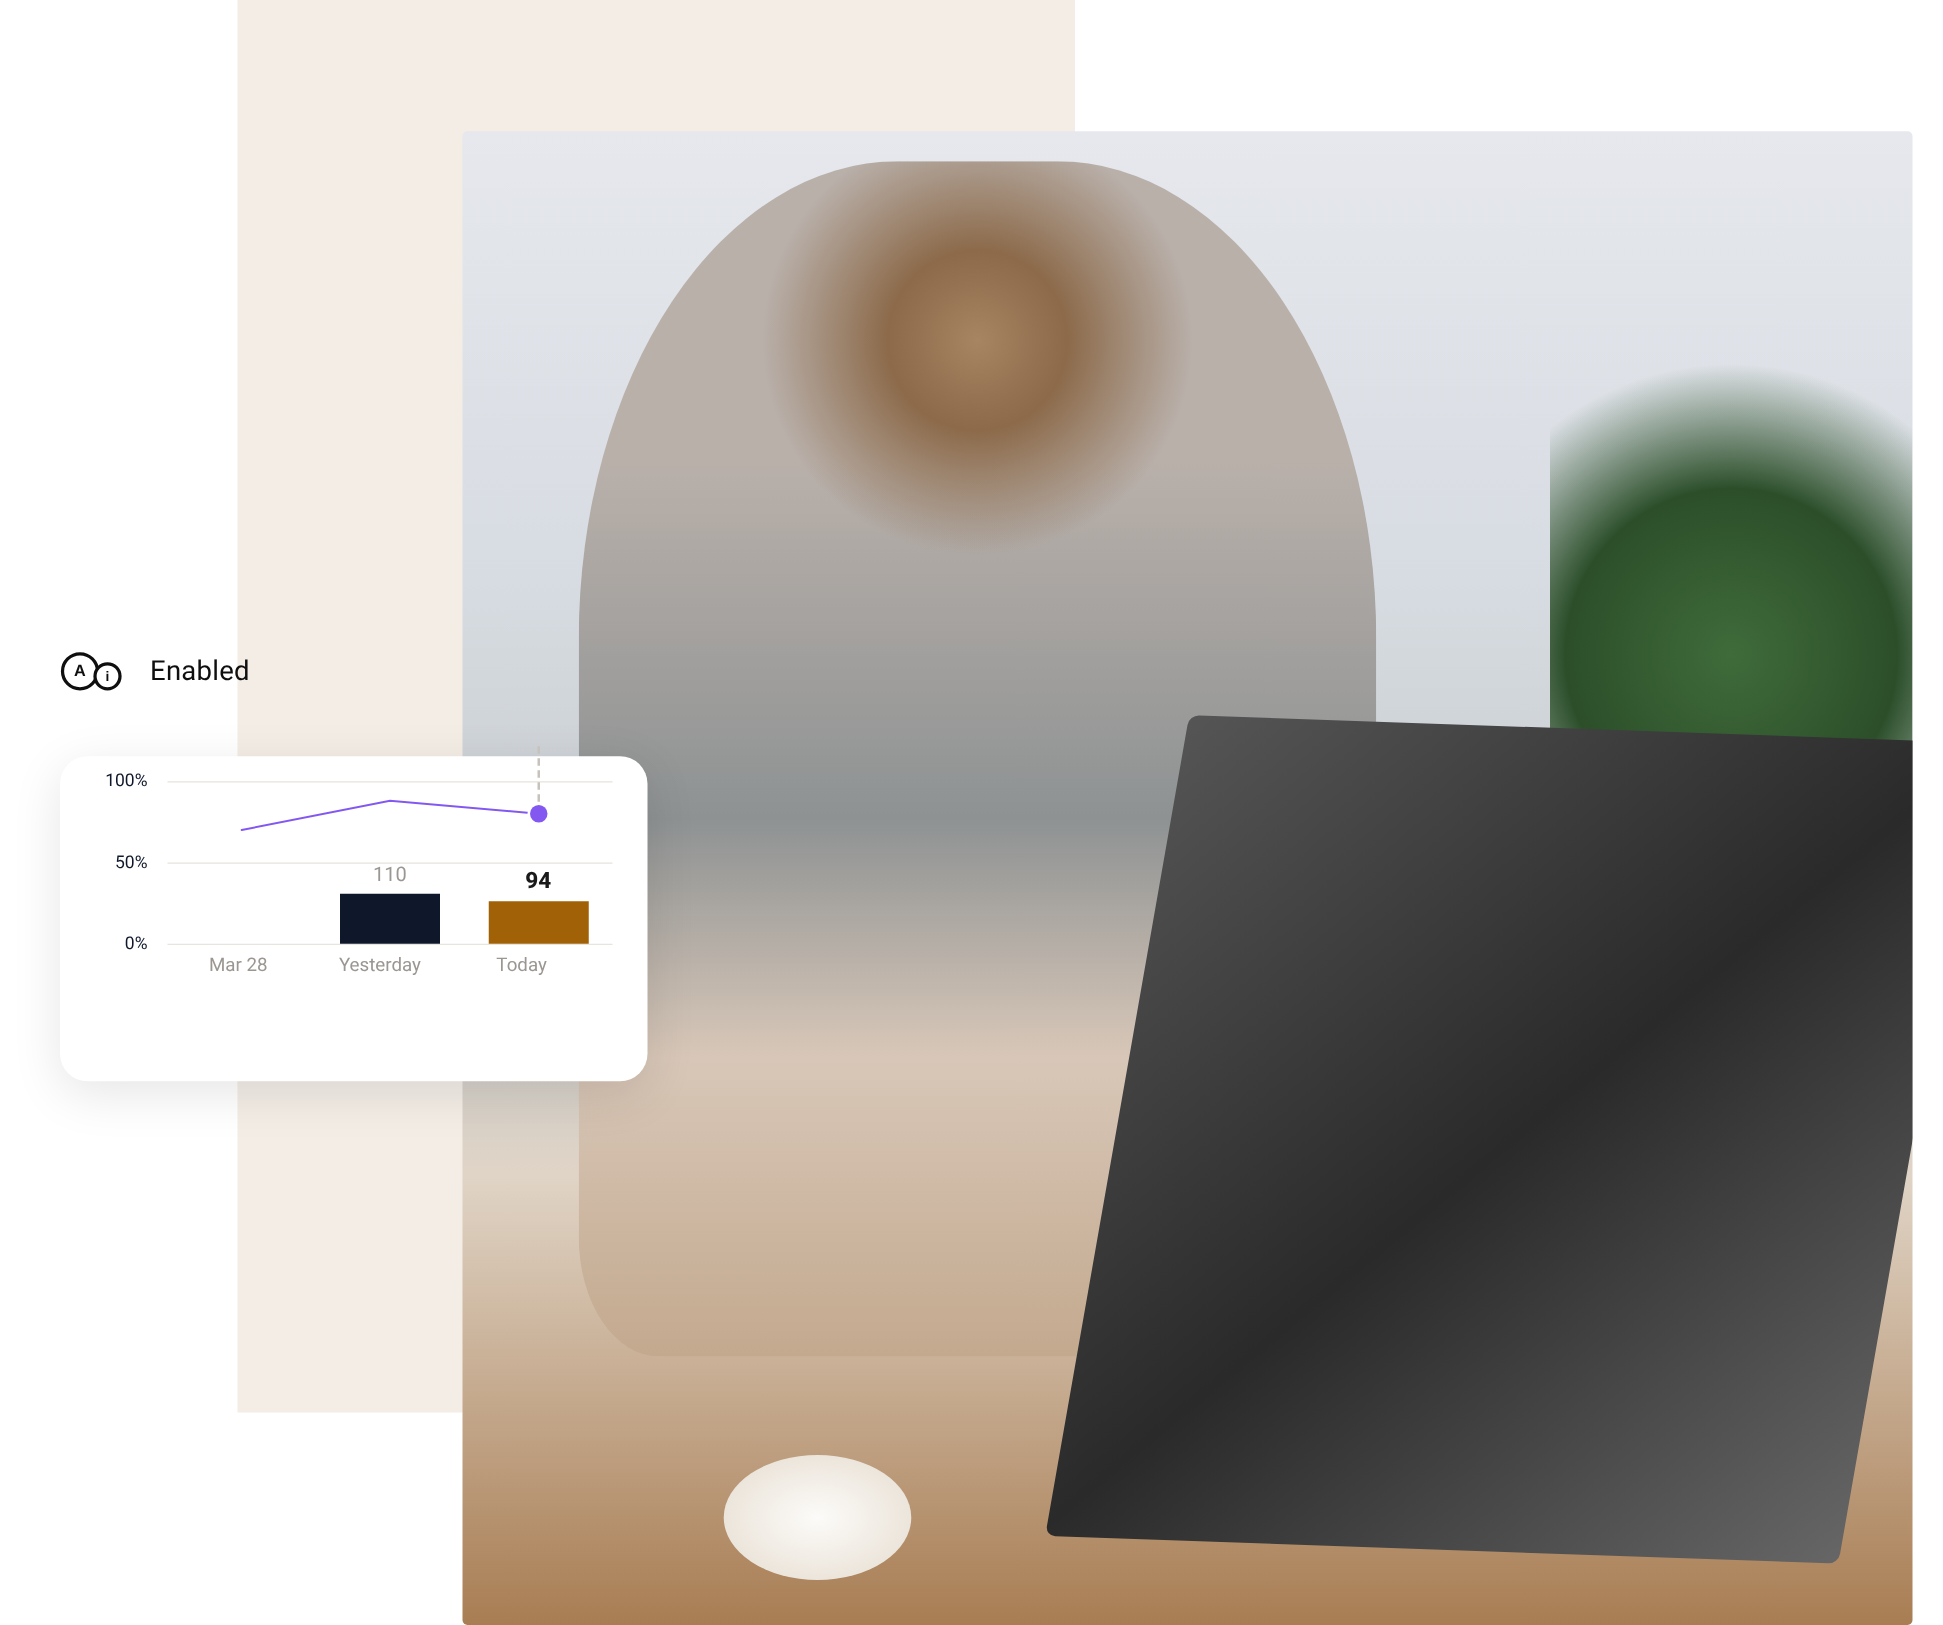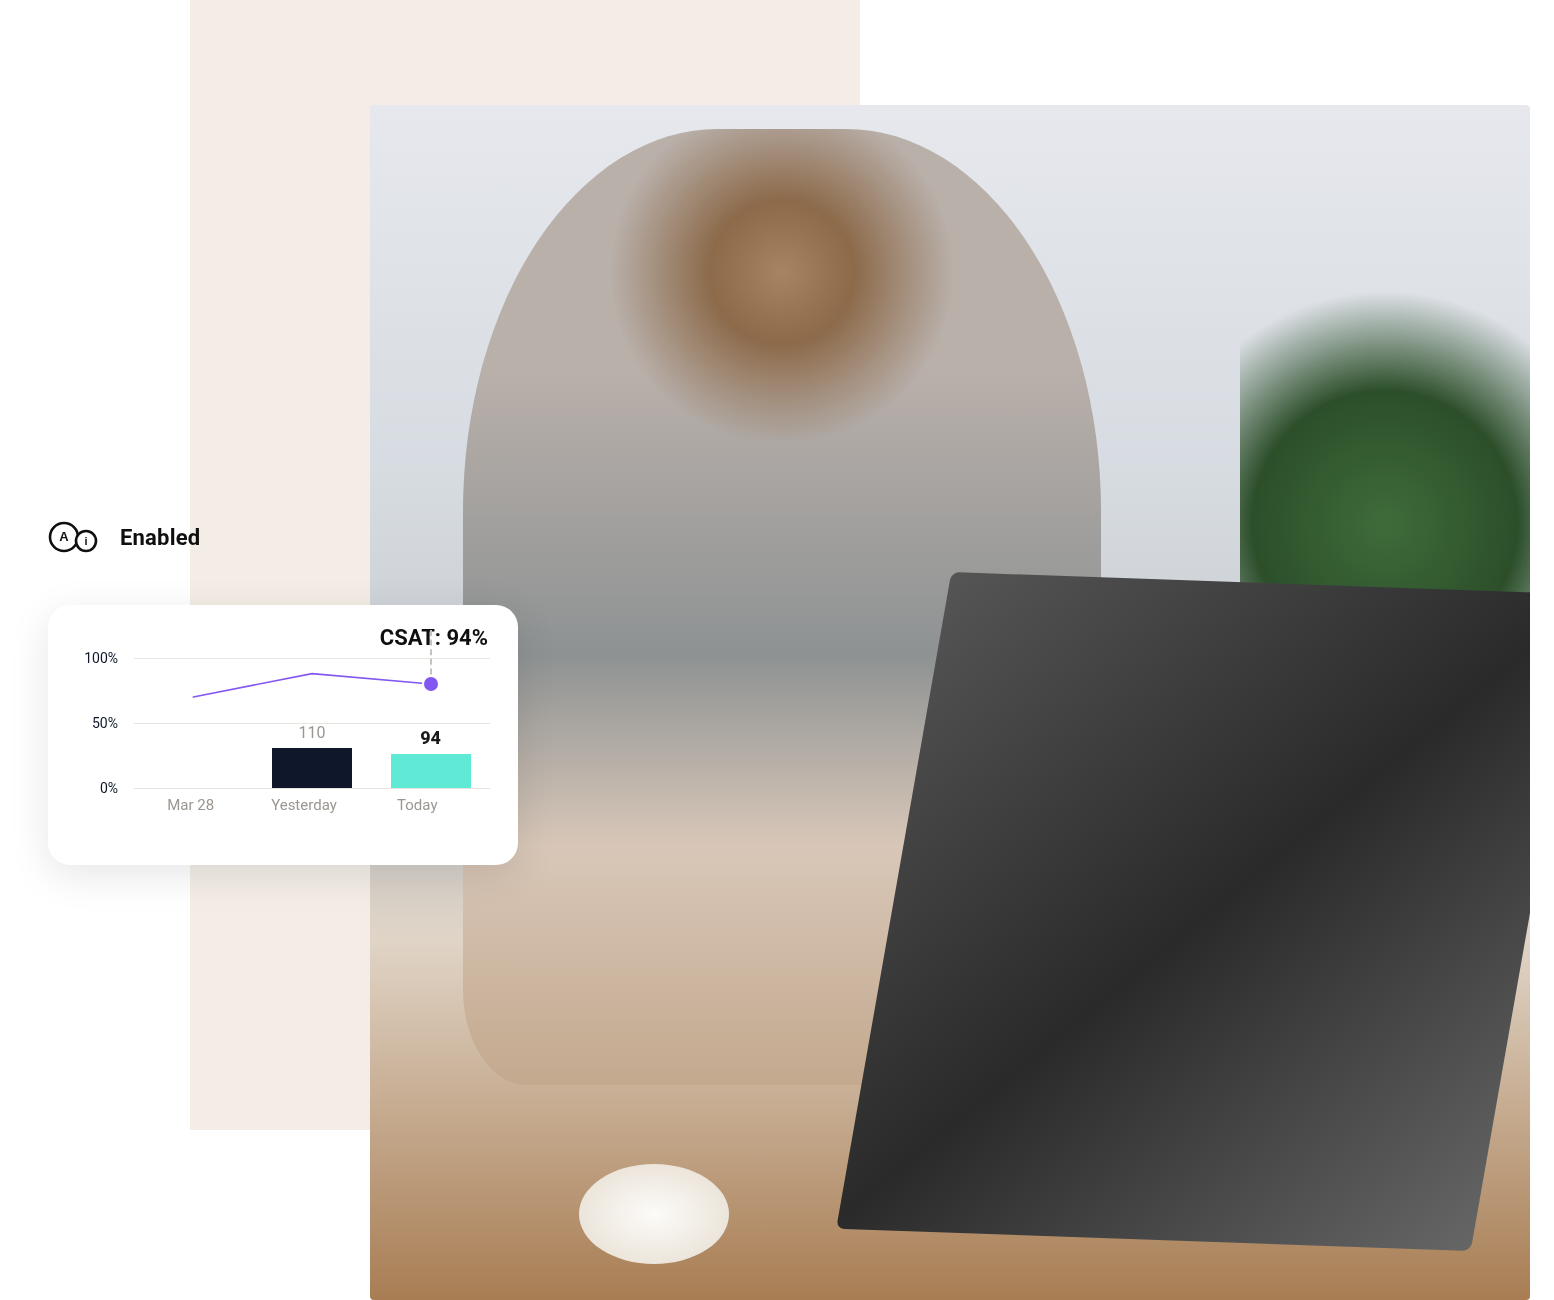--- a/index.html
+++ b/index.html
@@ -76,21 +76,21 @@
       gap: 14px;
     }
     .ai-icon-wrap {
       width: 58px;
       height: 36px;
       position: relative;
     }
     .ai-icon-wrap svg { display: block; }
     .ai-label {
       font-size: 22px;
-      font-weight: 700;
+      font-weight: 400;
       color: #0f0f0f;
       letter-spacing: 0.2px;
     }
 
     .chart-card {
       position: absolute;
       left: 48px;
       top: 605px;
       width: 470px;
       height: 260px;
@@ -157,21 +157,21 @@
     .col-1 { left: 33.33%; }
     .col-2 { left: 66.66%; }
     .bar {
       position: absolute;
       bottom: 0;
       left: 50%;
       width: 80px;
       transform: translateX(-50%);
       background: #0f172a;
     }
-    .bar-highlight { background: #5eead4; }
+    .bar-highlight { background: #a16207; }
     .bar-label {
       position: absolute;
       left: 50%;
       transform: translateX(-50%);
       font-size: 16px;
       color: #9b9691;
       bottom: 100%;
       margin-bottom: 6px;
     }
     .bar-label-bold {
@@ -235,21 +235,20 @@
       <circle cx="16" cy="18" r="14" fill="none" stroke="#0f0f0f" stroke-width="2.6"></circle>
       <circle cx="38" cy="22" r="10" fill="#ffffff" stroke="#0f0f0f" stroke-width="2.6"></circle>
       <text x="16" y="22" text-anchor="middle" font-family="Arial" font-size="13" font-weight="700" fill="#0f0f0f">A</text>
       <text x="38" y="26" text-anchor="middle" font-family="Arial" font-size="11" font-weight="700" fill="#0f0f0f">i</text>
     </svg>
   </span>
   <span class="ai-label">Enabled</span>
 </div>
 
 <div class="chart-card">
-  <div class="chart-title">CSAT: 94%</div>
 
   <div class="chart-body">
 
     <div class="y-axis">
       <div class="y-tick y-tick-100">100%</div>
       <div class="y-tick y-tick-50">50%</div>
       <div class="y-tick y-tick-0">0%</div>
     </div>
 
     <div class="plot">

